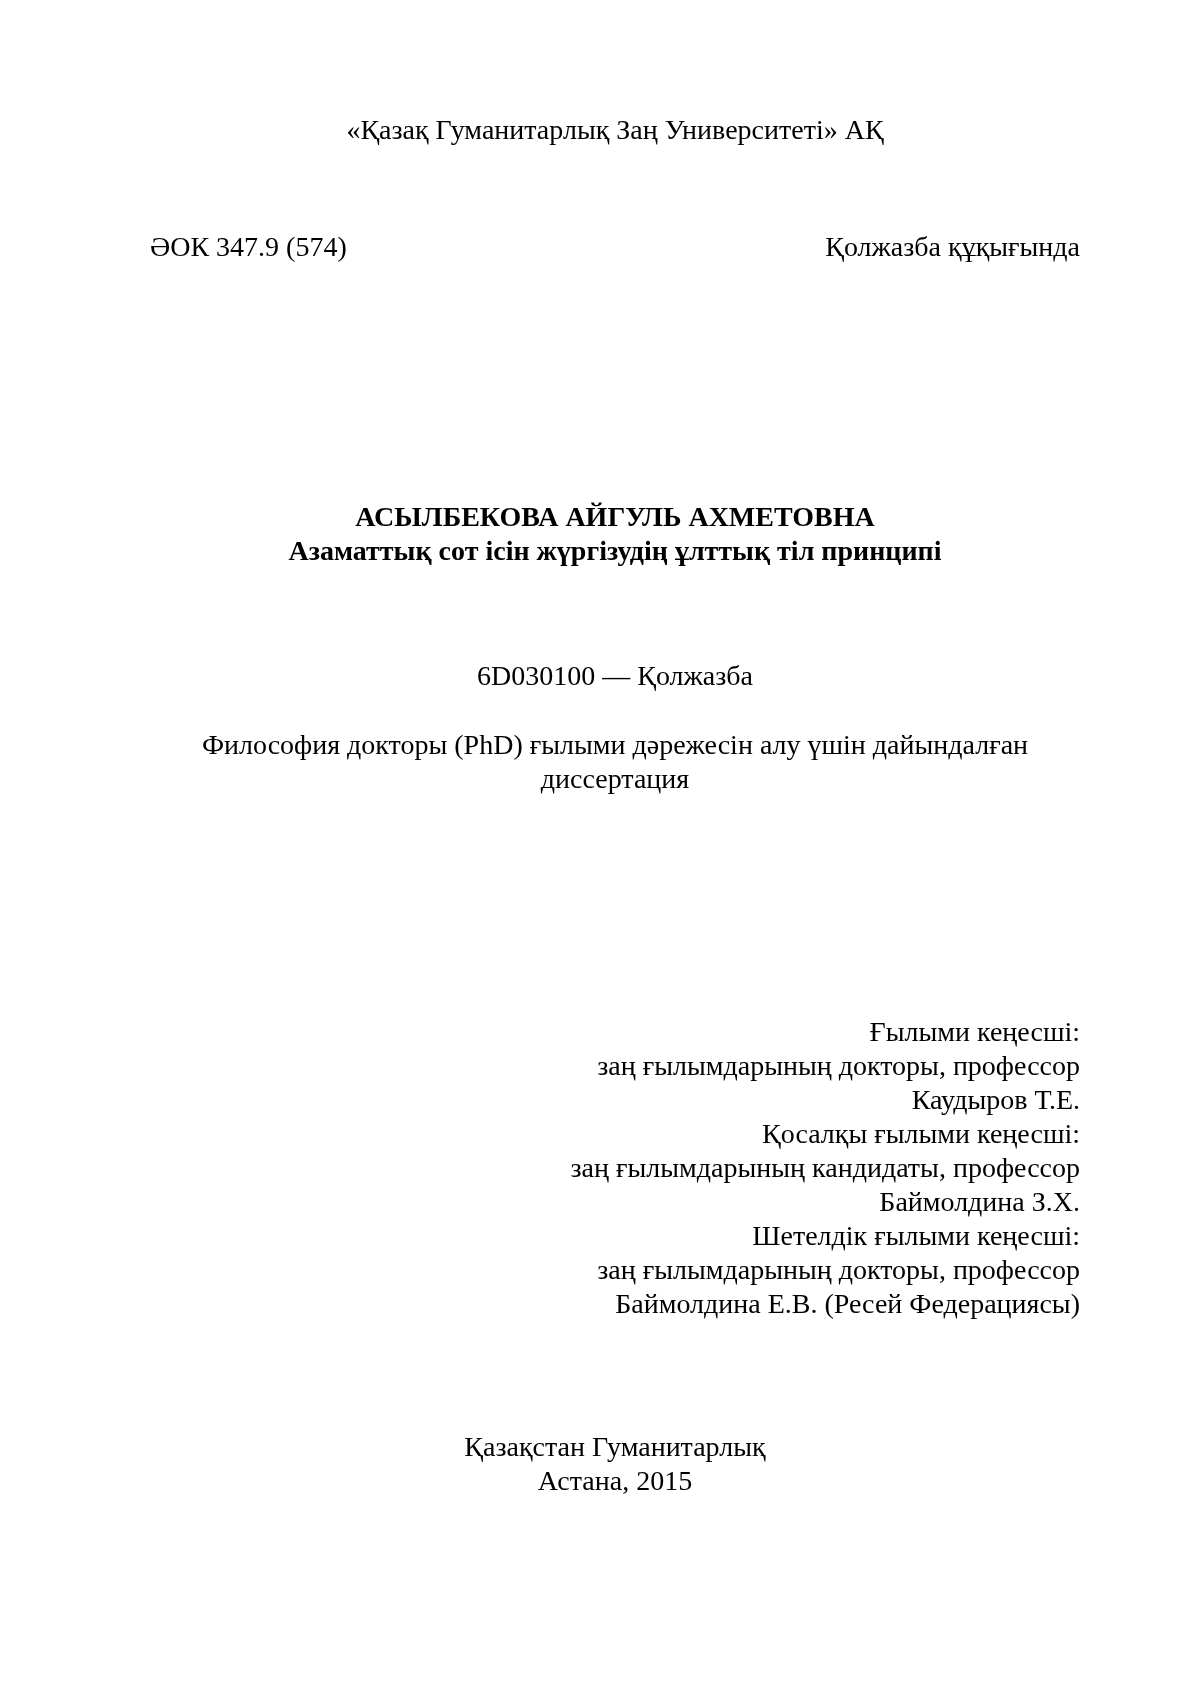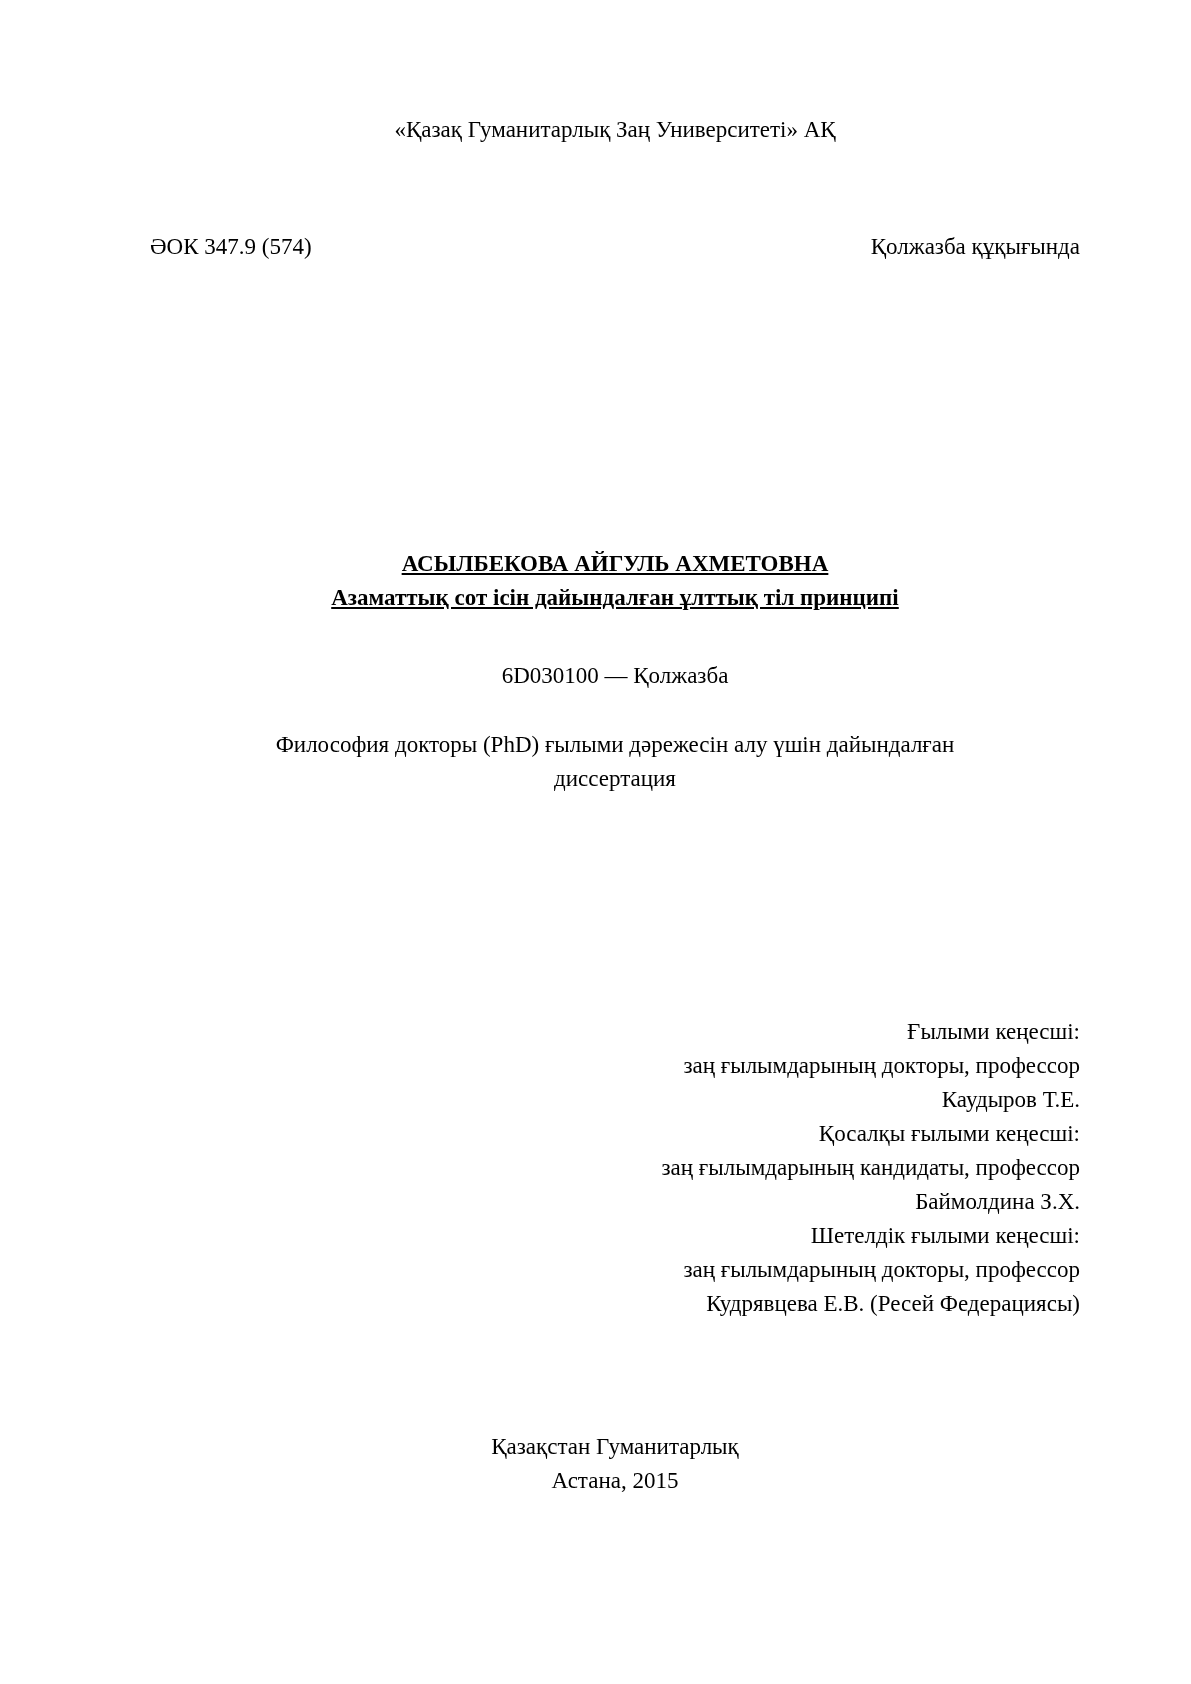--- a/index.html
+++ b/index.html
@@ -7,70 +7,70 @@
     padding: 0;
     background: #ffffff;
   }
   .page {
     position: relative;
     width: 1191px;
     height: 1684px;
     background: #ffffff;
     color: #000000;
     font-family: "Liberation Serif", "DejaVu Serif", serif;
-    font-size: 23px;
+    font-size: 28px;
     line-height: 34px;
     overflow: hidden;
   }
   .block { position: absolute; left: 150px; right: 111px; }
   .center { text-align: center; }
   .right  { text-align: right; }
   .bold   { font-weight: bold; }
   .header-line   { top: 113px; }
   .udc-row       { top: 230px; display: flex; justify-content: space-between; align-items: baseline; }
-  .title-block   { top: 547px; text-decoration: underline; }
+  .title-block   { top: 500px; }
   .specialty-line{ top: 659px; }
   .diss-block    { top: 728px; }
   .advisors-block{ top: 1015px; }
   .footer-block  { top: 1430px; }
 </style>
 </head>
 <body>
 
 <div class="page">
 
   <div class="block center header-line">«Қазақ Гуманитарлық Заң Университеті» АҚ</div>
 
   <div class="block udc-row">
     <span>ӘОК 347.9 (574)</span>
     <span>Қолжазба құқығында</span>
   </div>
 
   <div class="block center bold title-block">
     <div>АСЫЛБЕКОВА АЙГУЛЬ АХМЕТОВНА</div>
-    <div>Азаматтық сот ісін дайындалған ұлттық тіл принципі</div>
+    <div>Азаматтық сот ісін жүргізудің ұлттық тіл принципі</div>
   </div>
 
   <div class="block center specialty-line">6D030100 — Қолжазба</div>
 
   <div class="block center diss-block">
     <div>Философия докторы (PhD) ғылыми дәрежесін алу үшін дайындалған</div>
     <div>диссертация</div>
   </div>
 
   <div class="block right advisors-block">
     <div>Ғылыми кеңесші:</div>
     <div>заң ғылымдарының докторы, профессор</div>
     <div>Каудыров Т.Е.</div>
     <div>Қосалқы ғылыми кеңесші:</div>
     <div>заң ғылымдарының кандидаты, профессор</div>
     <div>Баймолдина З.Х.</div>
     <div>Шетелдік ғылыми кеңесші:</div>
     <div>заң ғылымдарының докторы, профессор</div>
-    <div>Кудрявцева Е.В. (Ресей Федерациясы)</div>
+    <div>Баймолдина Е.В. (Ресей Федерациясы)</div>
   </div>
 
   <div class="block center footer-block">
     <div>Қазақстан Гуманитарлық</div>
     <div>Астана, 2015</div>
   </div>
 
 </div>
 
 </body></html>

